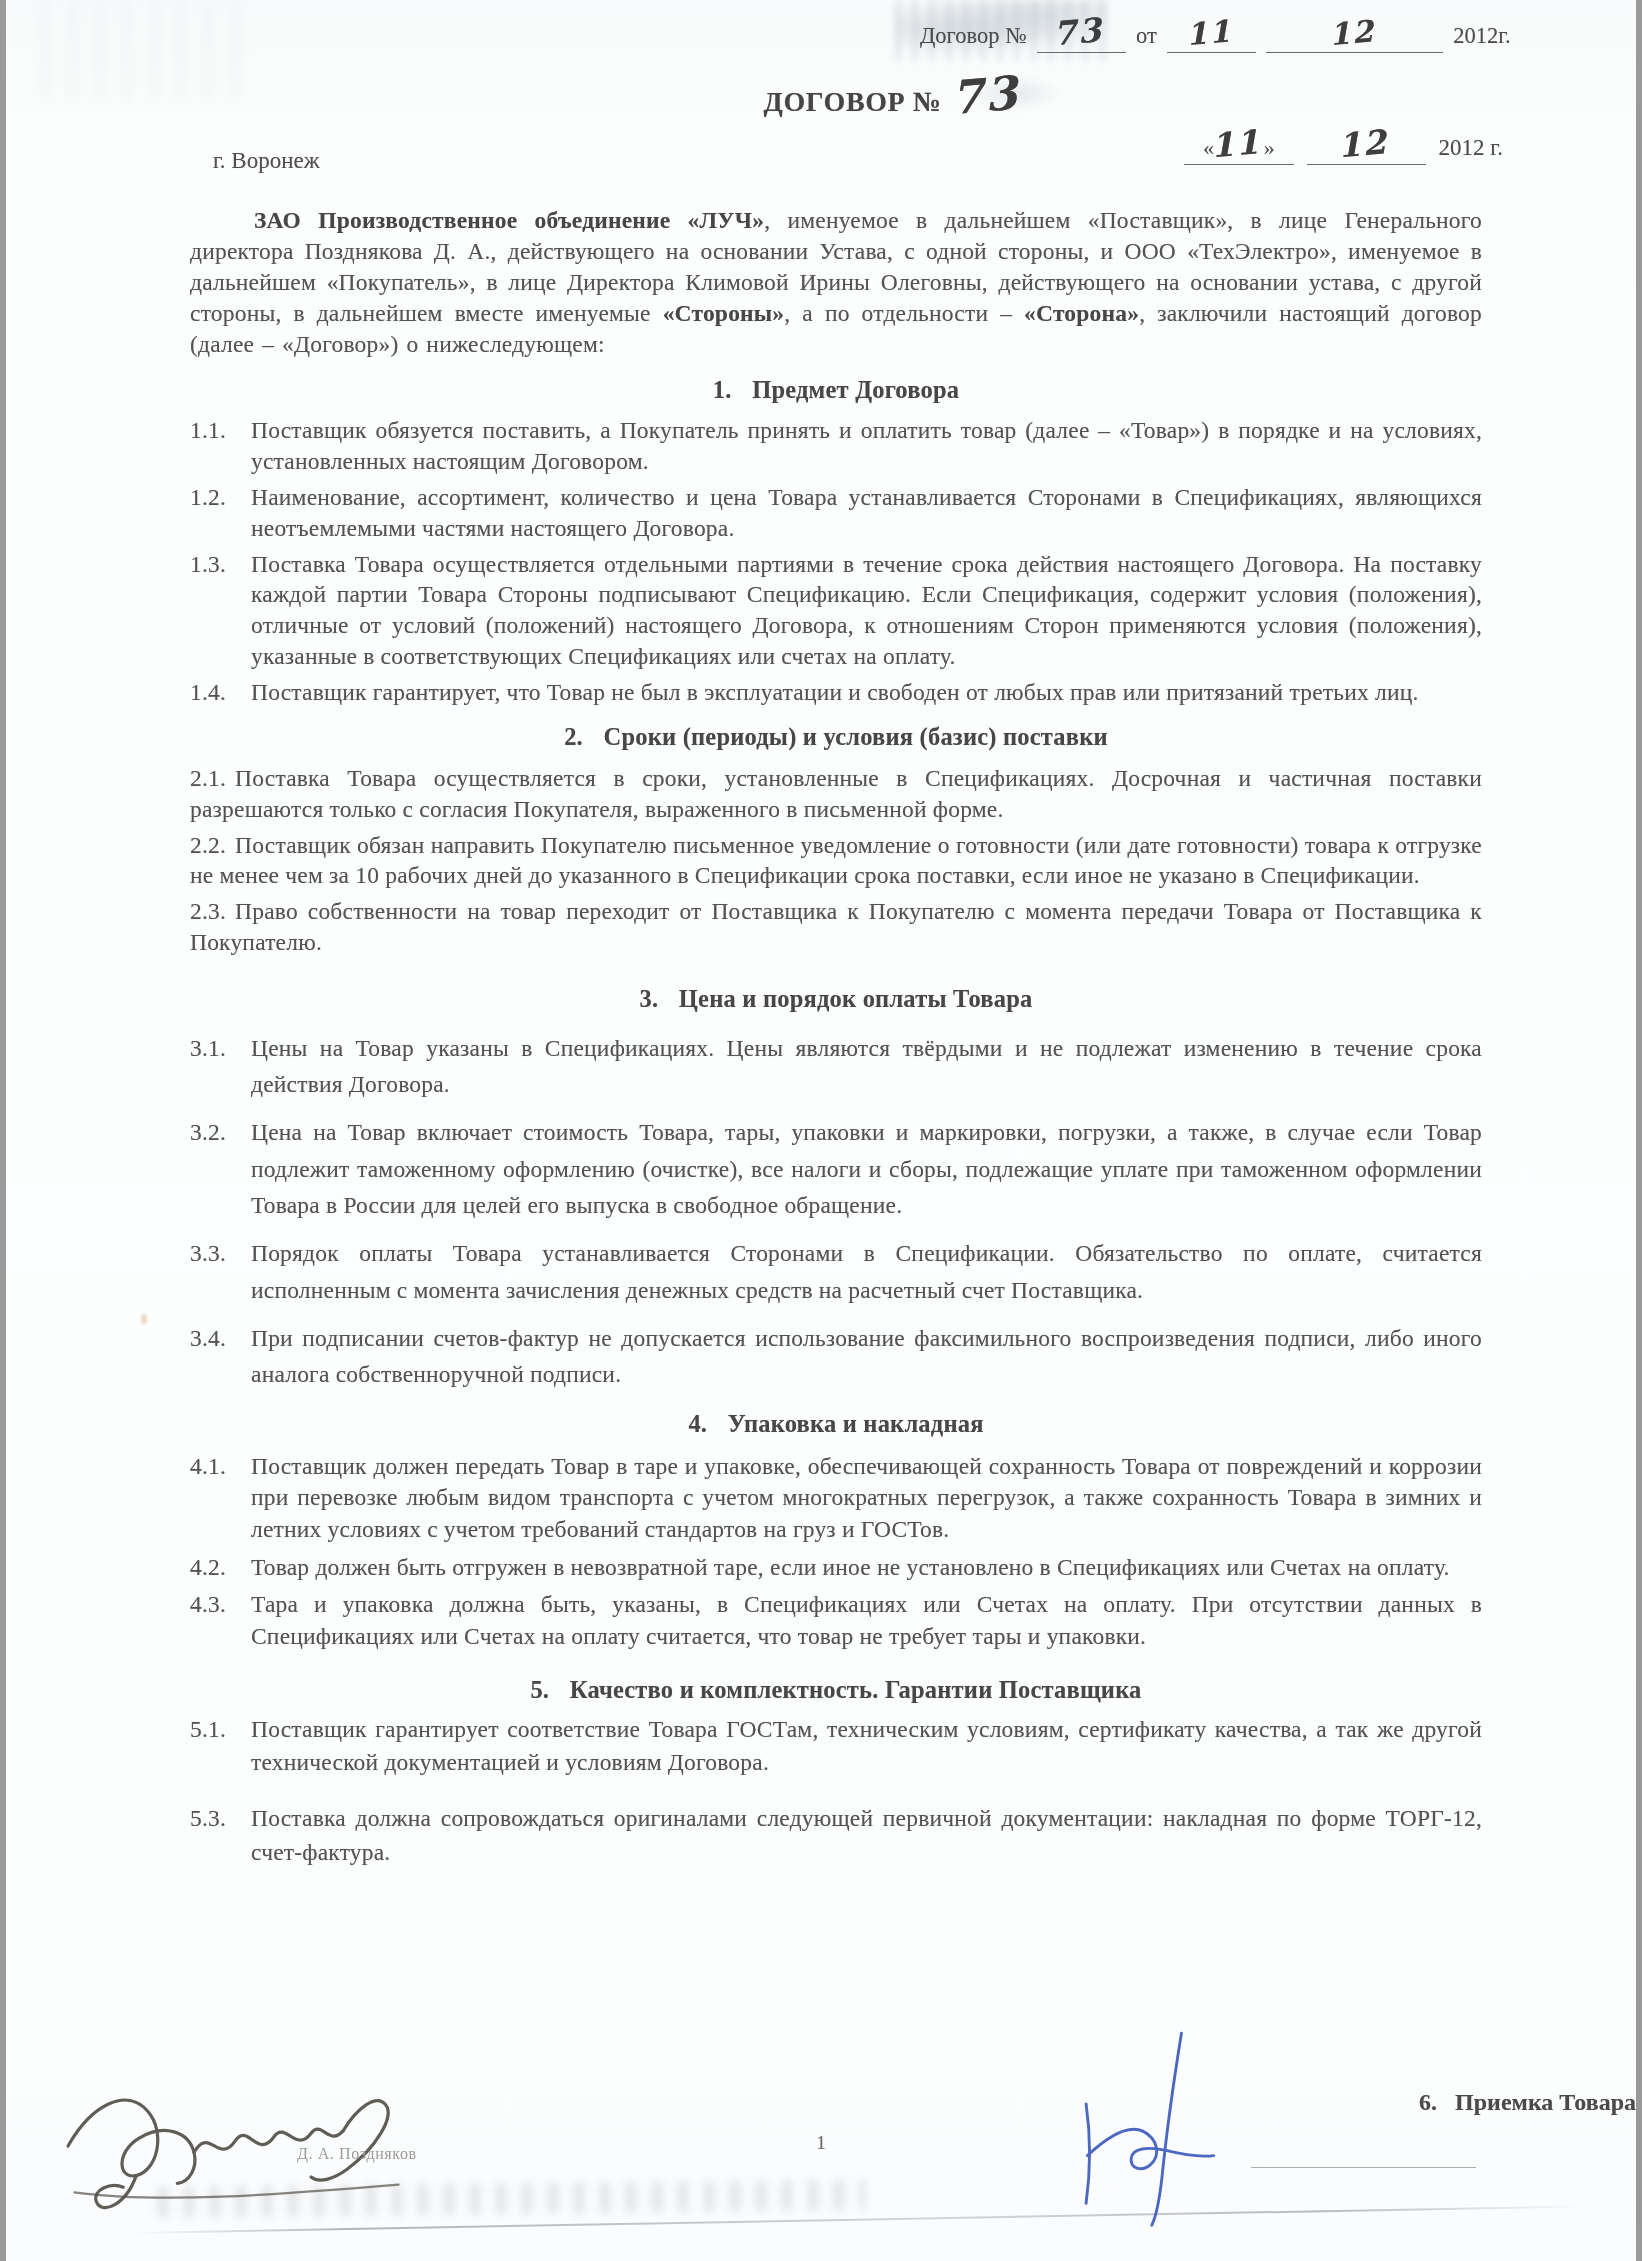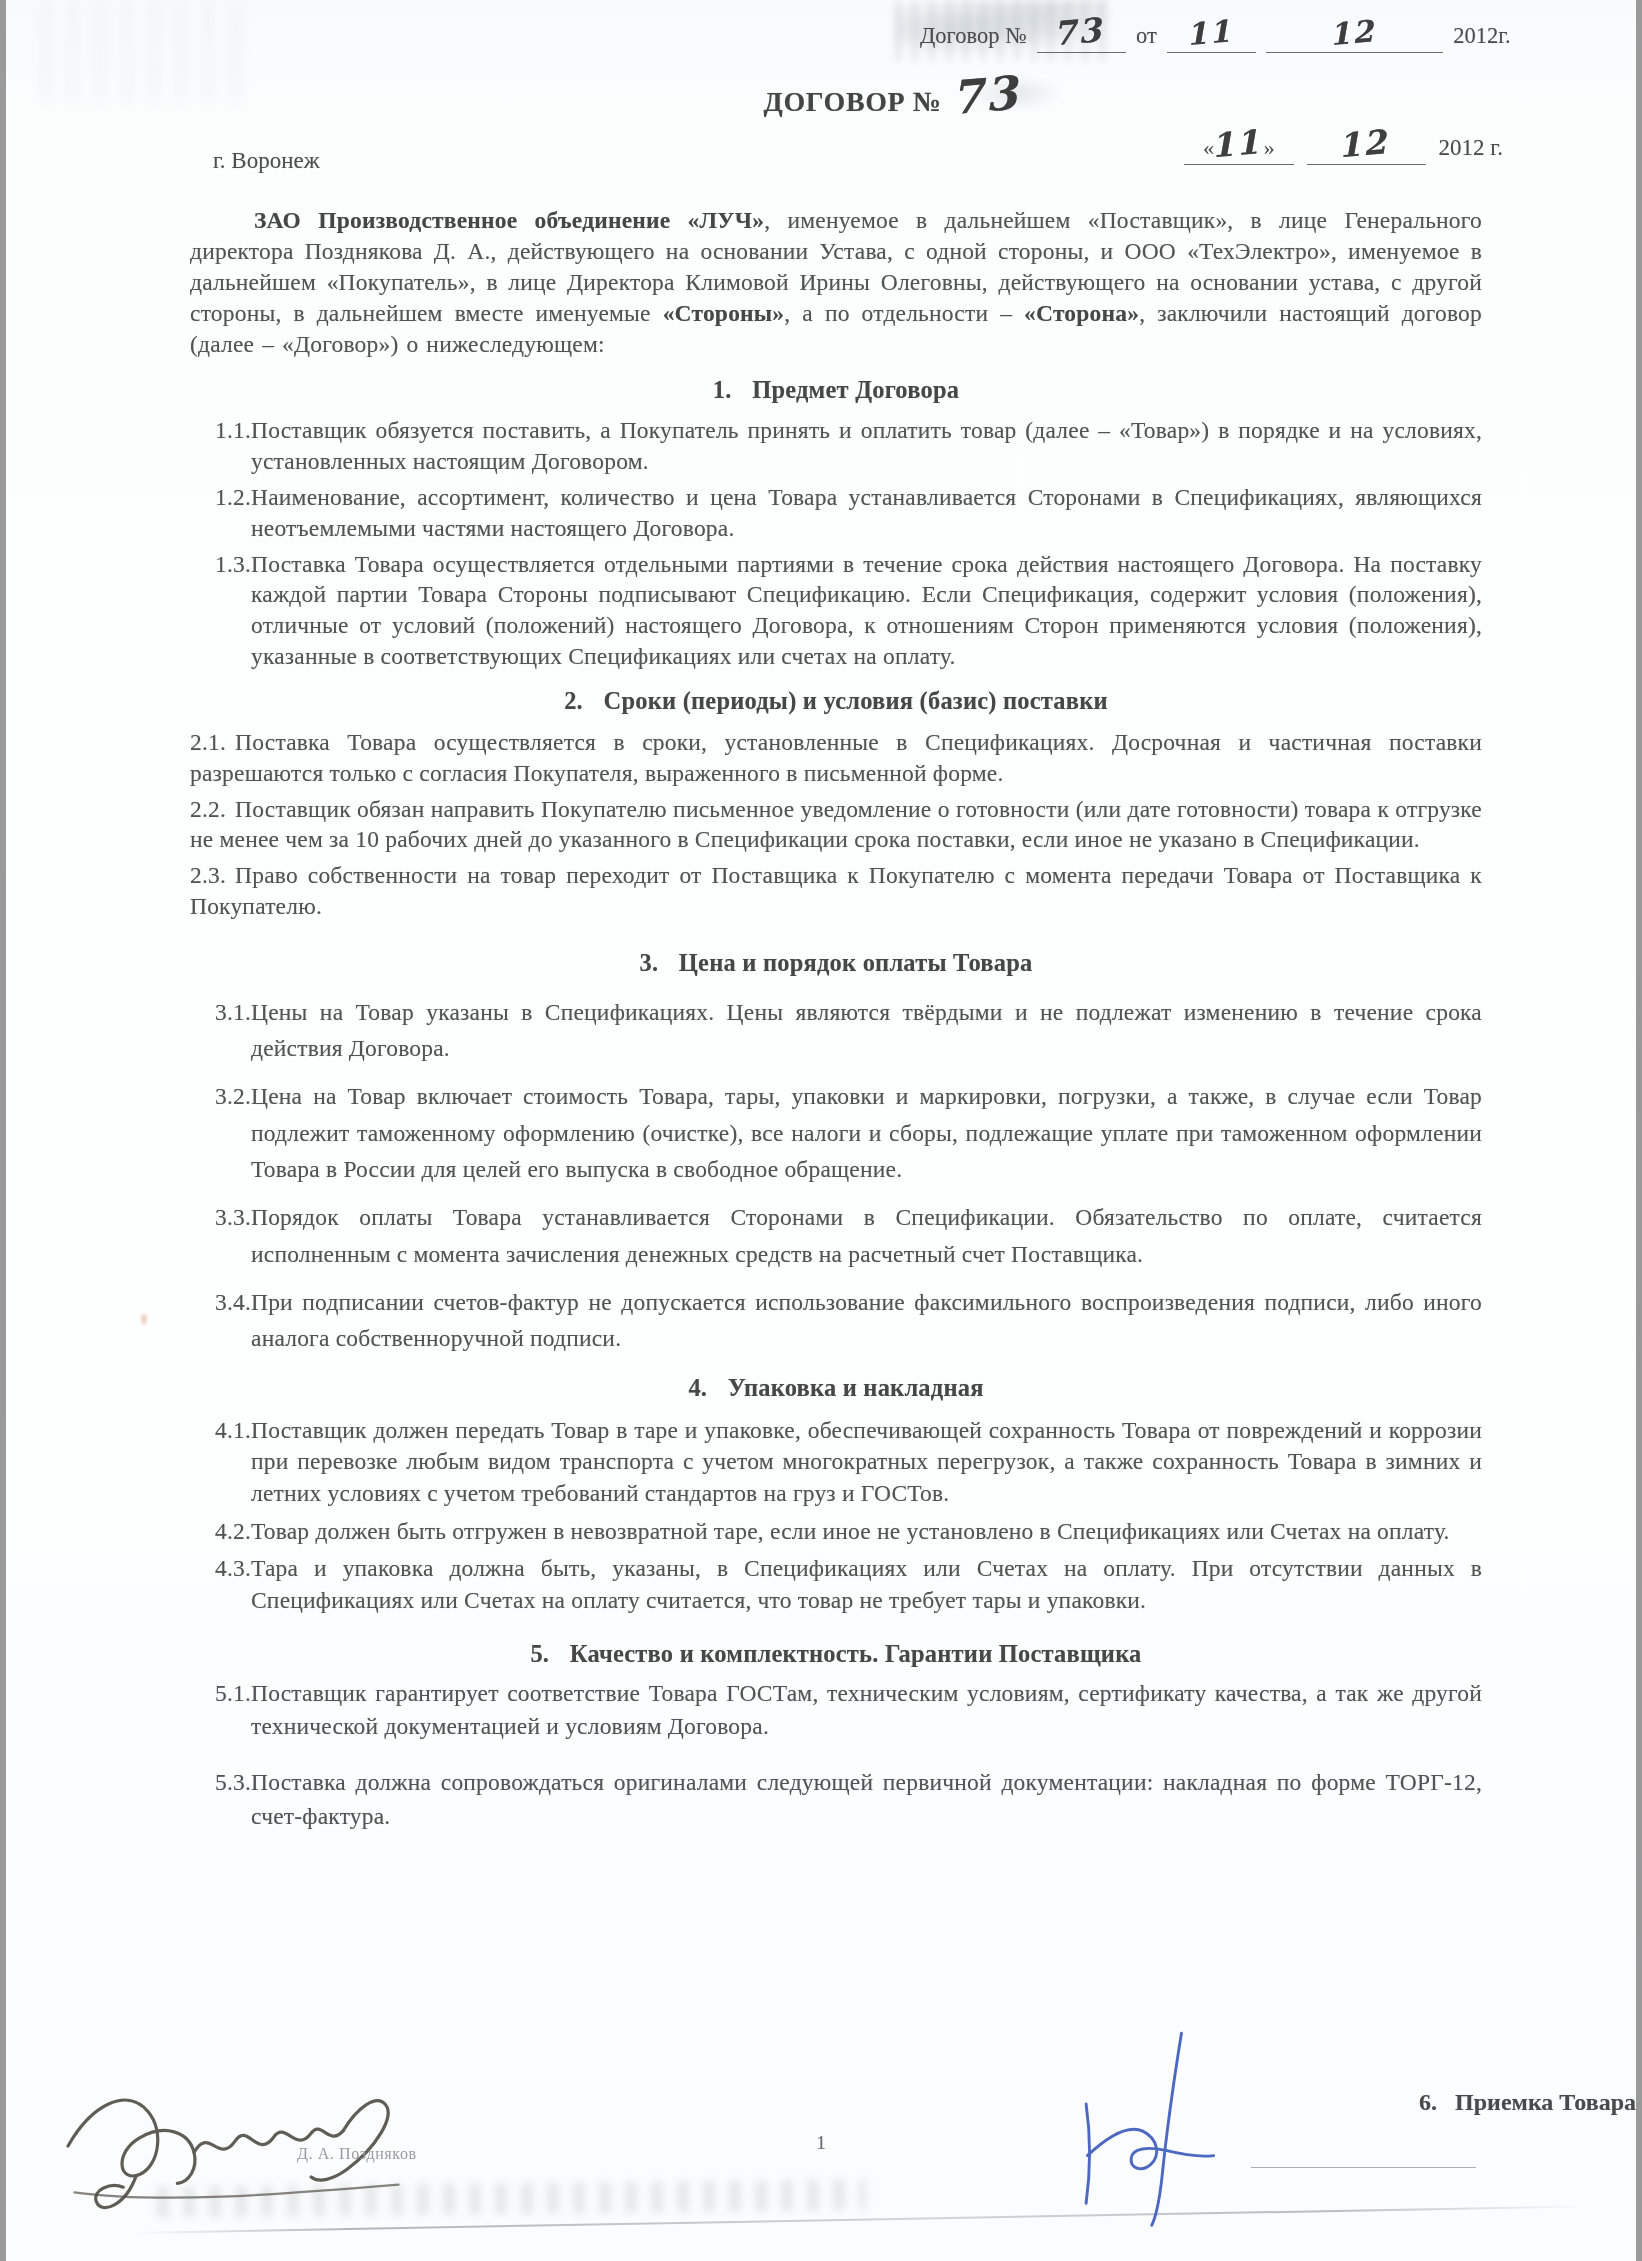--- a/index.html
+++ b/index.html
@@ -56,21 +56,21 @@
   .b4{min-width:97px;} .b5{min-width:106px;}
   .q{font-style:normal;color:#4c4c4c;font-size:22px;}
   
   .content{position:absolute;top:205px;left:184px;width:1292px;font-size:23.5px;color:#535353;
     letter-spacing:0.2px;}
   .intro{margin:0;text-indent:64px;text-align:justify;line-height:1.32;word-spacing:1.9px;}
   .intro b{color:#464646;}
   .sec-head{text-align:center;font-weight:bold;font-size:24.5px;color:#474747;margin:15.5px 0 11.6px;}
   .sec-num{margin-right:20.6px;}
   .item.hang{display:flex;margin-bottom:5.2px;}
-  .inum{flex:0 0 61px;text-align:right;}
+  .inum{flex:0 0 61px;}
   .itext{flex:1;text-align:justify;}
   .sec-1 .item{line-height:1.31;}
   .sec-2 .flat{margin:0 0 5.2px;text-align:justify;line-height:1.31;}
   .sec-2 .inum-flat{margin-right:9px;}
   .sec-3 .sec-head{margin:27px 0 17px;}
   .sec-3 .item{line-height:1.55;margin-bottom:11.6px;}
   .sec-4 .sec-head{margin:17px 0 13px;}
   .sec-4 .item{line-height:1.36;margin-bottom:5.2px;}
   .sec-5 .sec-head{margin:23px 0 9px;}
   .sec-5 .item{line-height:1.42;margin-bottom:23px;}
@@ -129,20 +129,24 @@
             <span class="itext">Поставщик обязуется поставить, а Покупатель принять и оплатить товар (далее – «Товар») в порядке и на условиях, установленных настоящим Договором.</span>
           </div>
           <div class="item hang">
             <span class="inum">1.2.</span>
             <span class="itext">Наименование, ассортимент, количество и цена Товара устанавливается Сторонами в Спецификациях, являющихся неотъемлемыми частями настоящего Договора.</span>
           </div>
           <div class="item hang">
             <span class="inum">1.3.</span>
             <span class="itext">Поставка Товара осуществляется отдельными партиями в течение срока действия настоящего Договора. На поставку каждой партии Товара Стороны подписывают Спецификацию. Если Спецификация, содержит условия (положения), отличные от условий (положений) настоящего Договора, к отношениям Сторон применяются условия (положения), указанные в соответствующих Спецификациях или счетах на оплату.</span>
           </div>
+          <div class="item hang">
+            <span class="inum">1.4.</span>
+            <span class="itext">Поставщик гарантирует, что Товар не был в эксплуатации и свободен от любых прав или притязаний третьих лиц.</span>
+          </div>
         </section>
         <section class="sec sec-2">
           <div class="sec-head"><span class="sec-num">2.</span><span>Сроки (периоды) и условия (базис) поставки</span></div>
           <p class="flat"><span class="inum-flat">2.1.</span>Поставка Товара осуществляется в сроки, установленные в Спецификациях. Досрочная и частичная поставки разрешаются только с согласия Покупателя, выраженного в письменной форме.</p>
           <p class="flat"><span class="inum-flat">2.2.</span>Поставщик обязан направить Покупателю письменное уведомление о готовности (или дате готовности) товара к отгрузке не менее чем за 10 рабочих дней до указанного в Спецификации срока поставки, если иное не указано в Спецификации.</p>
           <p class="flat"><span class="inum-flat">2.3.</span>Право собственности на товар переходит от Поставщика к Покупателю с момента передачи Товара от Поставщика к Покупателю.</p>
         </section>
         <section class="sec sec-3">
           <div class="sec-head"><span class="sec-num">3.</span><span>Цена и порядок оплаты Товара</span></div>
           <div class="item hang">

